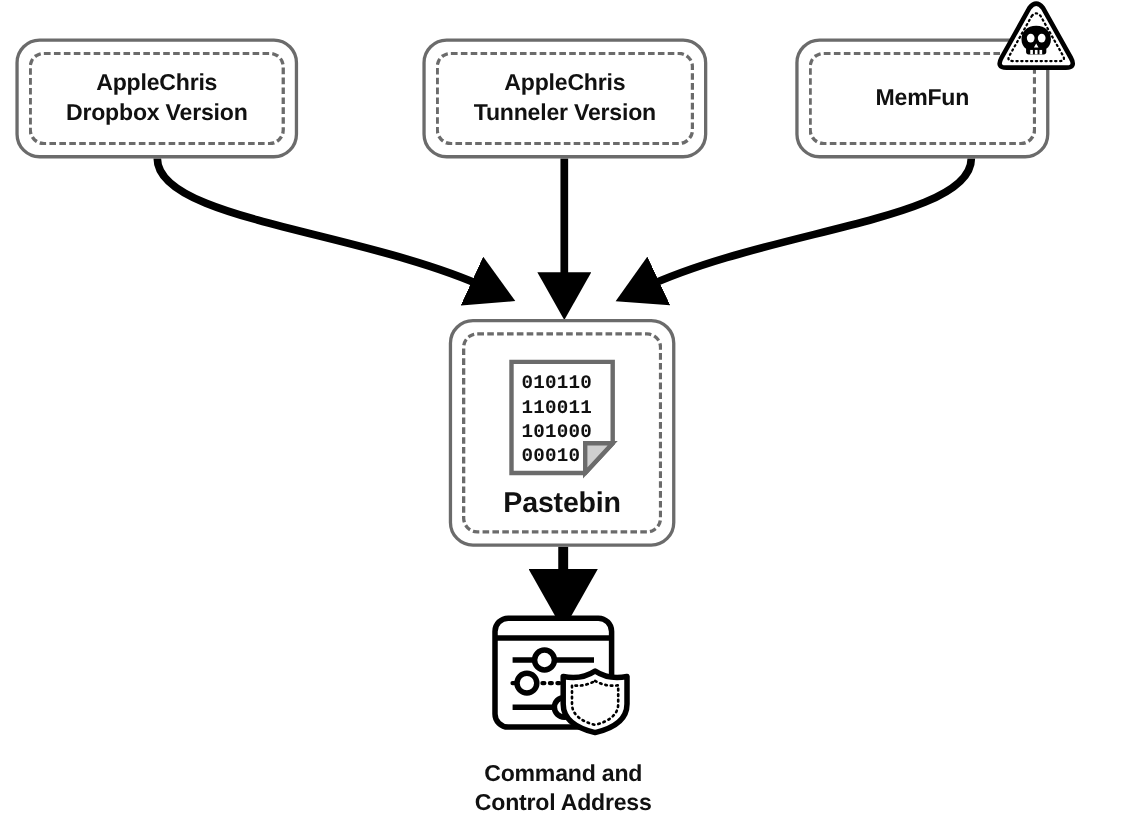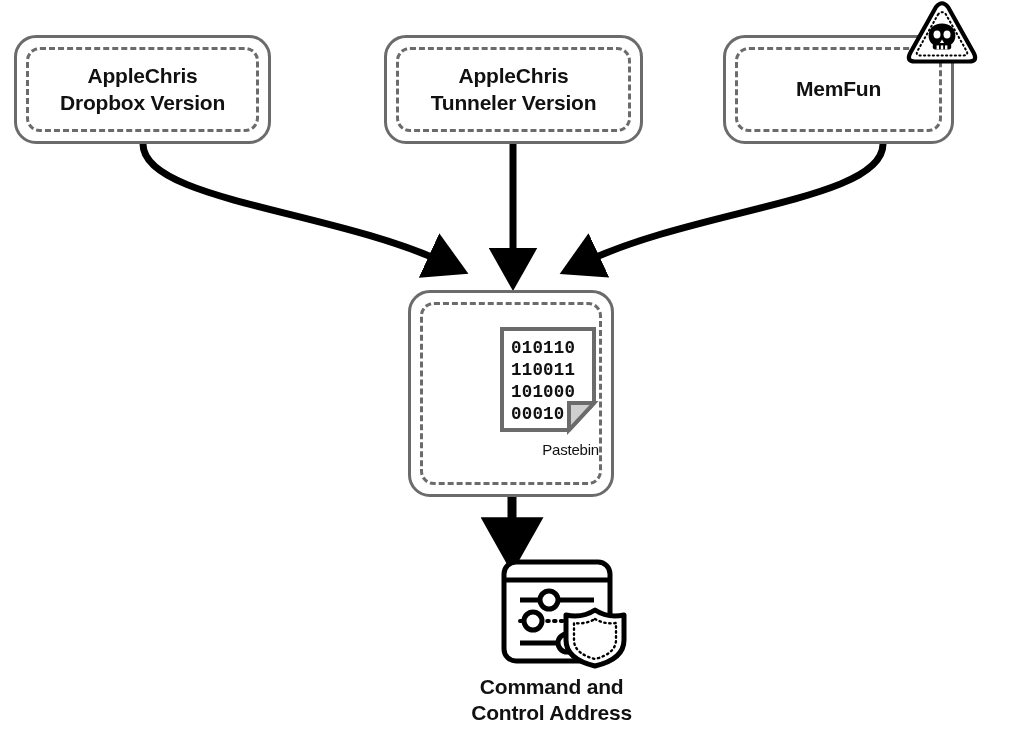--- a/index.html
+++ b/index.html
@@ -58,44 +58,45 @@
   #node-tunneler  { left: 384px; top: 35px;  width: 259px; height: 109px; }
   #node-memfun    { left: 723px; top: 35px;  width: 231px; height: 109px; }
   #node-pastebin  { left: 408px; top: 290px; width: 206px; height: 207px; }
 
   
   .pastebin-stack {
     position: absolute;
     left: 0; right: 0; top: 20px;
     display: flex;
     flex-direction: column;
-    align-items: flex-end;
+    align-items: center;
   }
   .doc-icon-wrap {
     width: 102px;
     height: 110px;
     position: relative;
   }
   .pastebin-caption {
     margin-top: 6px;
-    font-size: 15px;
-    font-weight: normal;
+    font-size: 26px;
+    font-weight: bold;
     color: #111;
     letter-spacing: -0.2px;
   }
 
   
   #c2-block {
     position: absolute;
     left: 392px;
     top: 558px;
     width: 240px;
     display: flex;
     flex-direction: column;
-    align-items: flex-end;
+    align-items: center;
+    gap: 17px;
   }
   #c2-caption {
     margin-top: 6px;
     font-size: 21px;
     font-weight: bold;
     color: #111;
     text-align: center;
     line-height: 1.25;
     letter-spacing: -0.2px;
     white-space: pre-line;

